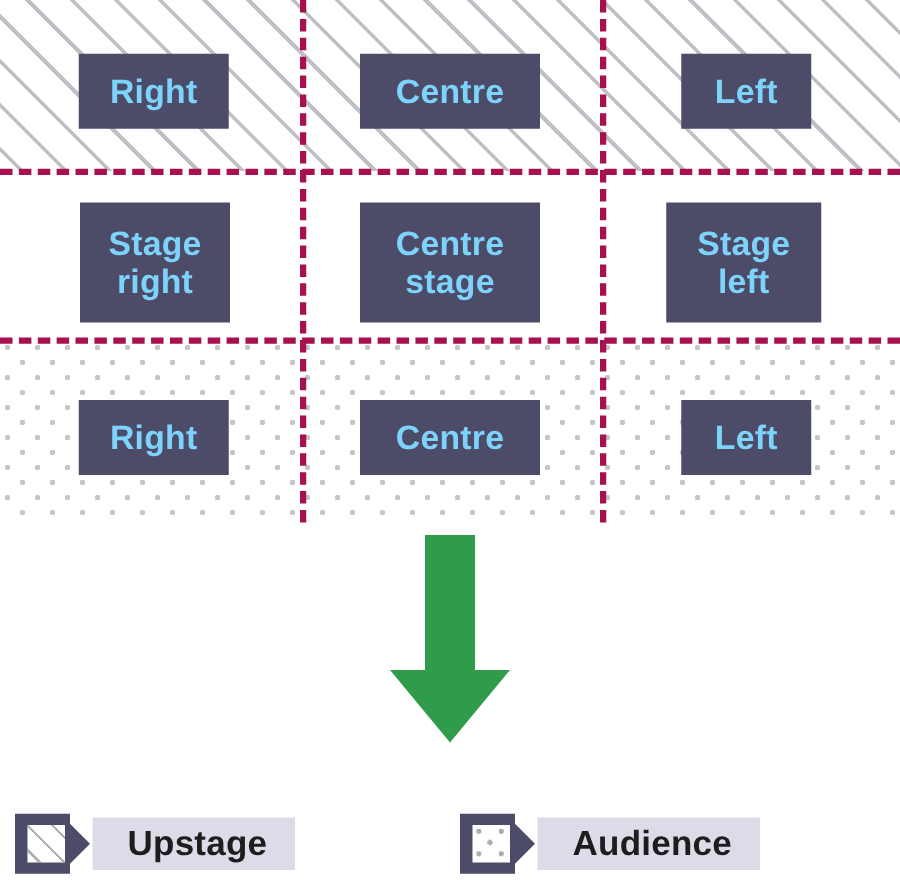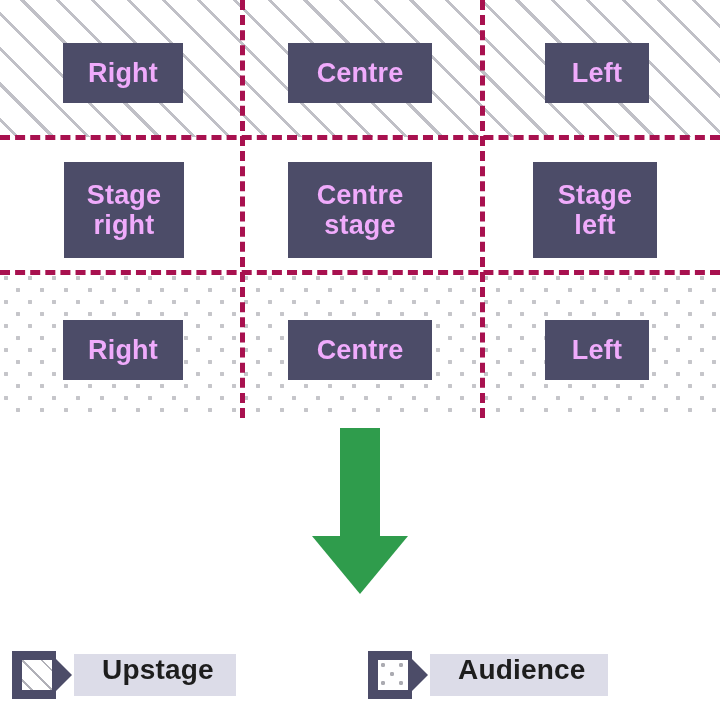--- a/index.html
+++ b/index.html
@@ -79,21 +79,21 @@
     width: 0;
     border-left: 5px dashed #a8114f;
   }
   .vline-1 { left: 240px; }
   .vline-2 { left: 480px; }
 
   
   .cell-label {
     position: absolute;
     background: #4c4c68;
-    color: #f0abfc;
+    color: #7dd3fc;
     font-weight: bold;
     font-size: 27px;
     line-height: 1.12;
     text-align: center;
     display: flex;
     align-items: center;
     justify-content: center;
     white-space: pre-line;
     letter-spacing: 0.2px;
     box-sizing: border-box;
@@ -226,20 +226,21 @@
     background-image:
       radial-gradient(circle at 5px 5px, rgba(150,150,158,0.8) 2px, rgba(0,0,0,0) 2.3px),
       radial-gradient(circle at 14px 14px, rgba(150,150,158,0.8) 2px, rgba(0,0,0,0) 2.3px);
     background-size: 18px 18px, 18px 18px;
   }
 
   .legend-band {
     background: #dcdce8;
     height: 42px;
     display: flex;
+    align-items: center;
     padding: 0 22px 0 28px;
     margin-left: 6px;
     box-sizing: border-box;
   }
   .legend-band span {
     color: #1d1d1d;
     font-weight: bold;
     font-size: 28px;
     letter-spacing: 0.2px;
     white-space: nowrap;

